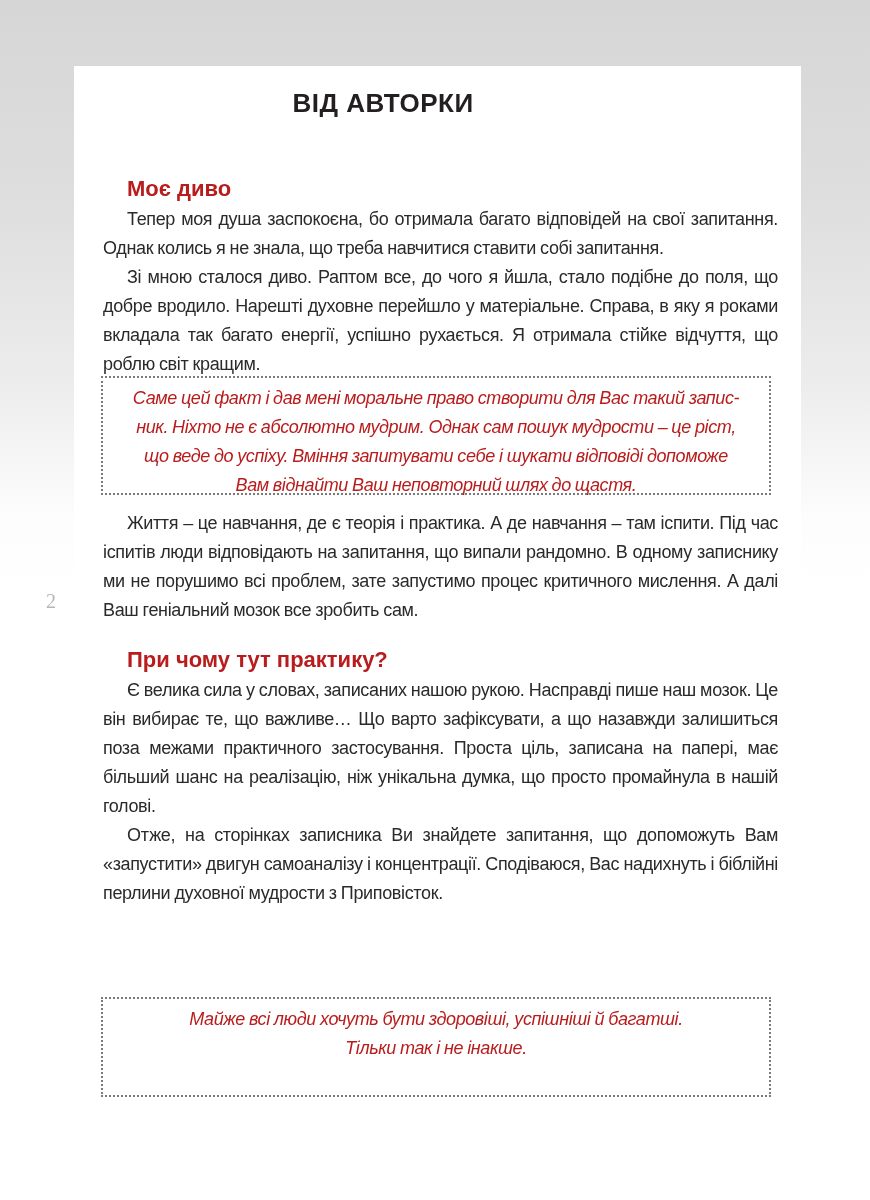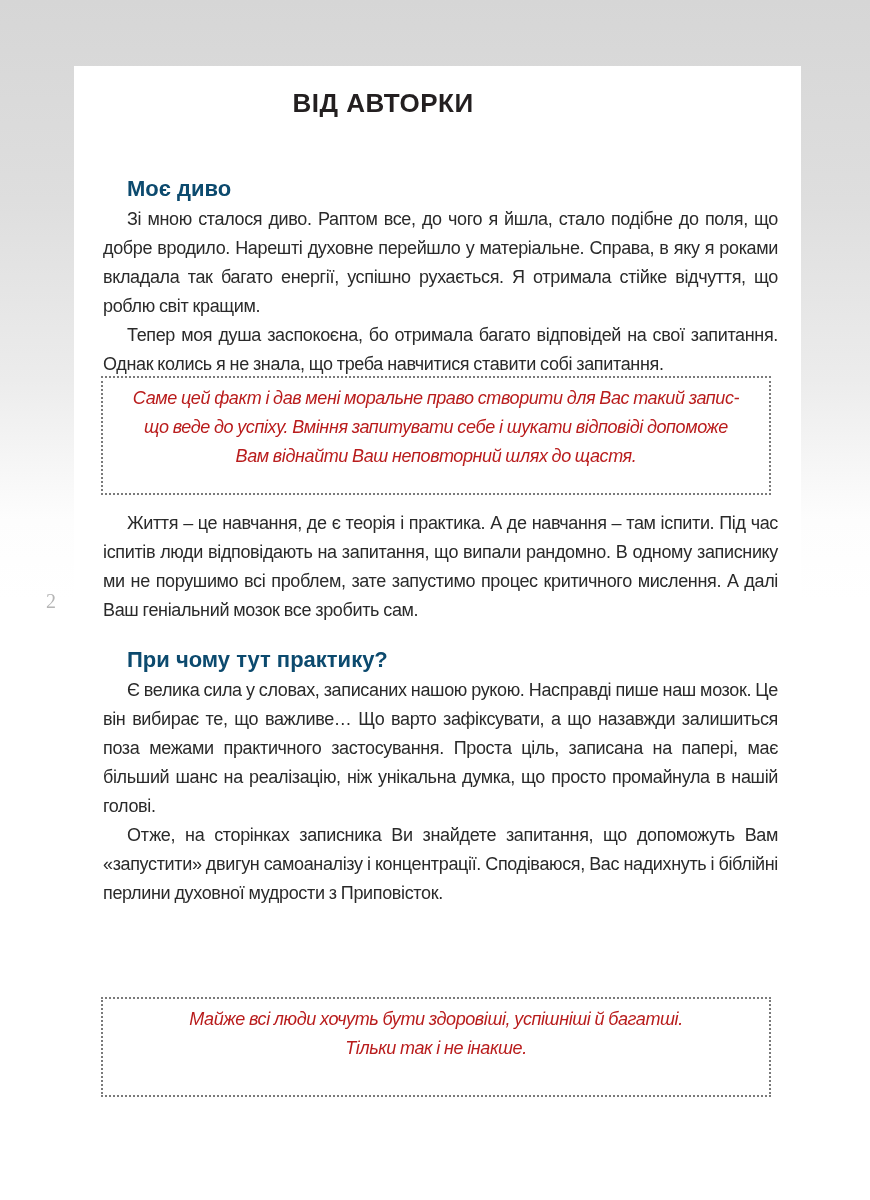--- a/index.html
+++ b/index.html
@@ -32,21 +32,21 @@
       font-size: 26px;
       font-weight: bold;
       letter-spacing: 0.5px;
       color: #231f20;
     }
     .section-heading {
       position: absolute;
       left: 127px;
       font-size: 22px;
       font-weight: bold;
-      color: #0c4a6e;
+      color: #b91c1c;
       margin: 0;
     }
     .text-block {
       position: absolute;
       left: 103px;
       width: 675px;
       font-size: 18px;
       line-height: 29px;
       color: #2a2a2a;
       font-family: "Liberation Sans", sans-serif;
@@ -93,27 +93,28 @@
 </head>
 <body>
 
 <div class="page-panel"></div>
 
 <h1 class="page-title" style="margin:0;">ВІД АВТОРКИ</h1>
 
 <h2 class="section-heading" style="top:176px;">Моє диво</h2>
 
 <div class="text-block" style="top:205px;">
+  <p class="para">Тепер моя душа заспокоєна, бо отримала багато відповідей на свої запитання. Однак колись я не знала, що треба навчитися ставити собі запитання.</p>
   <p class="para">Зі мною сталося диво. Раптом все, до чого я йшла, стало подібне до поля, що добре вродило. Нарешті духовне перейшло у матеріальне. Справа, в яку я роками вкладала так багато енергії, успішно рухається. Я отримала стійке відчуття, що роблю світ кращим.</p>
-  <p class="para">Тепер моя душа заспокоєна, бо отримала багато відповідей на свої запитання. Однак колись я не знала, що треба навчитися ставити собі запитання.</p>
 </div>
 
 <div class="quote-box" style="top:376px; height:119px;">
   <p class="quote-text">
     <span class="quote-line">Саме цей факт і дав мені моральне право створити для Вас такий запис-</span>
+    <span class="quote-line">ник. Ніхто не є абсолютно мудрим. Однак сам пошук мудрости – це ріст,</span>
     <span class="quote-line">що веде до успіху. Вміння запитувати себе і шукати відповіді допоможе</span>
     <span class="quote-line">Вам віднайти Ваш неповторний шлях до щастя.</span>
   </p>
 </div>
 
 <div class="text-block" style="top:509px;">
   <p class="para">Життя – це навчання, де є теорія і практика. А де навчання – там іспити. Під час іспитів люди відповідають на запитання, що випали рандомно. В одному записнику ми не порушимо всі проблем, зате запустимо процес критичного мислення. А далі Ваш геніальний мозок все зробить сам.</p>
 </div>
 
 <div class="page-number">2</div>

